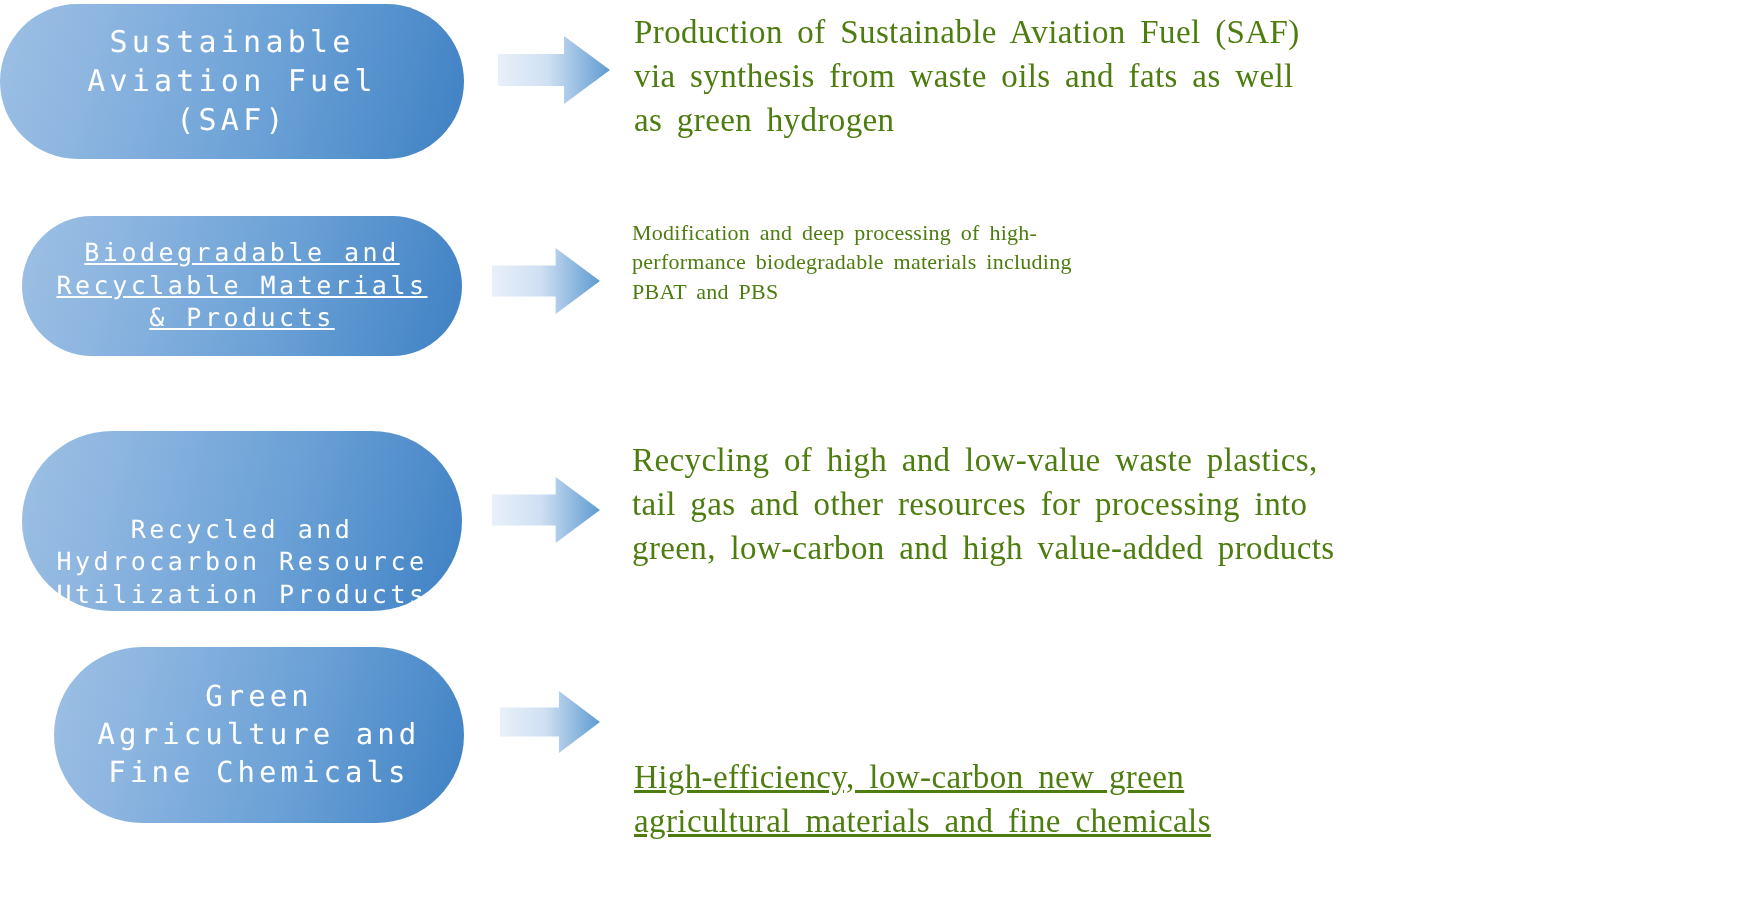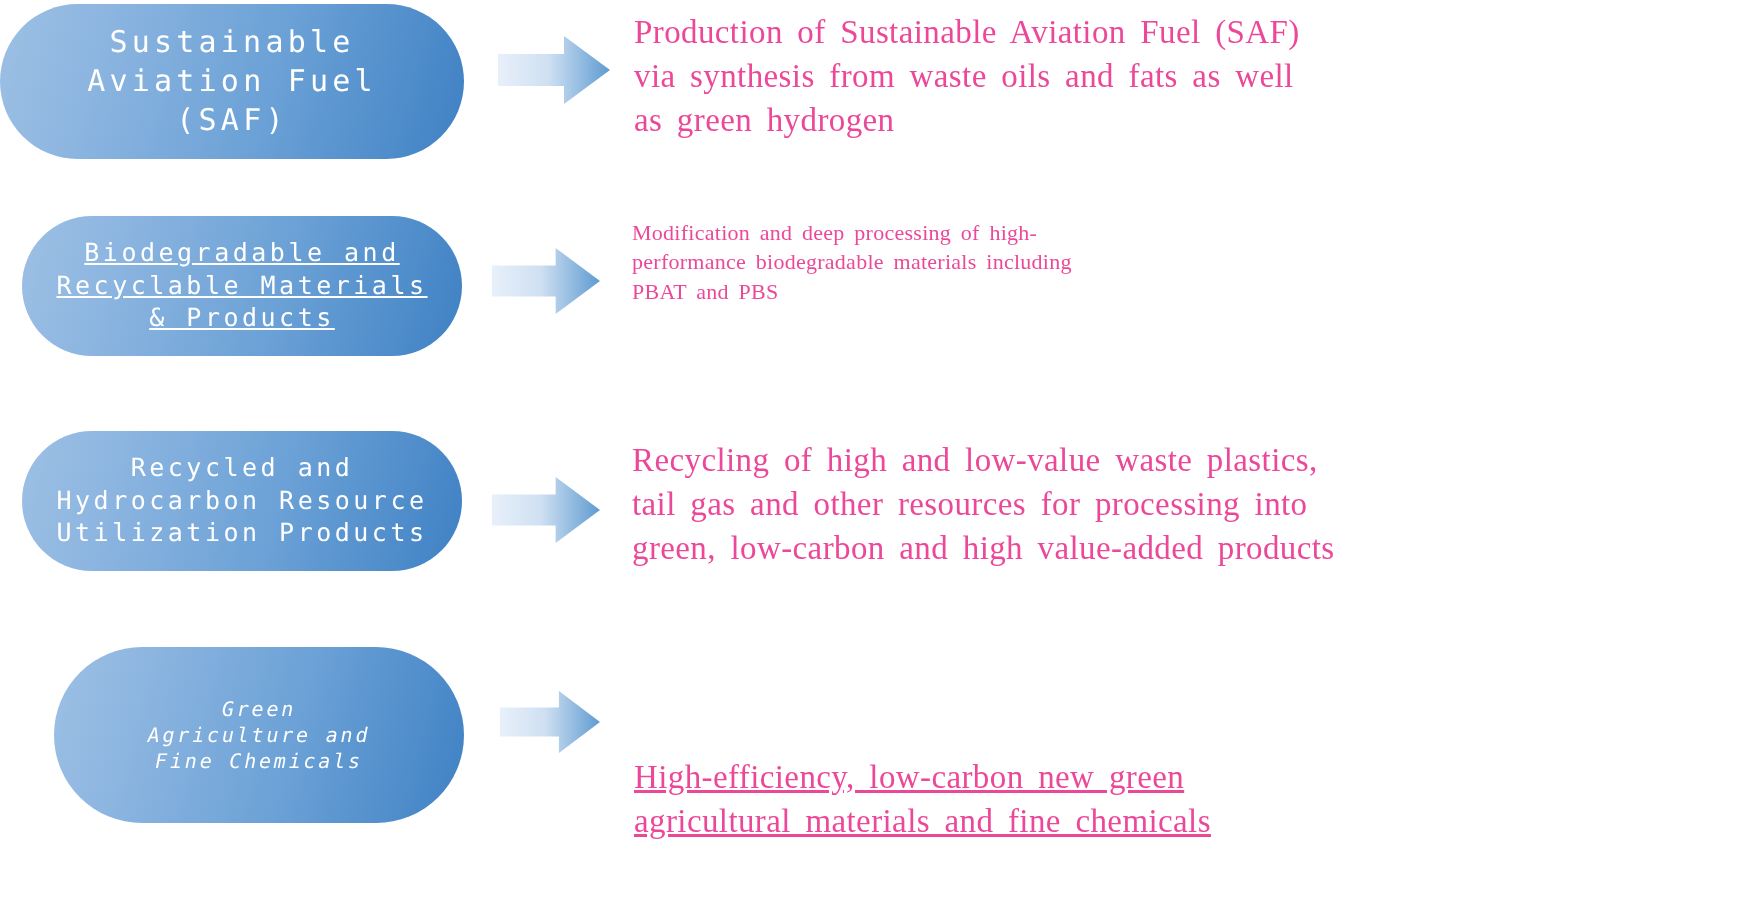--- a/index.html
+++ b/index.html
@@ -52,38 +52,38 @@
   }
 
   
   .arrow {
     position: absolute;
   }
 
   
   .desc {
     position: absolute;
-    color: #ec4899;
+    color: #4d7c0f;
     font-family: "Liberation Serif", "DejaVu Serif", serif;
     line-height: 1.34;
     letter-spacing: 0.012em;
     white-space: pre-line;
     word-spacing: 0.18em;
   }
 
   
   #row-1 { top: 0px;   height: 200px; }
   #row-2 { top: 200px; height: 215px; }
   #row-3 { top: 415px; height: 230px; }
   #row-4 { top: 645px; height: 254px; }
 
   #pill-1 { left: 0px;  top: 4px;   width: 464px; height: 155px; font-size: 30px; }
   #pill-2 { left: 22px; top: 16px;  width: 440px; height: 140px; font-size: 25px; text-decoration: underline; }
-  #pill-3 { left: 22px; top: 16px;  width: 440px; height: 140px; font-size: 25px; }
-  #pill-4 { left: 54px; top: 2px;   width: 410px; height: 176px; font-size: 20px; font-style: italic; }
+  #pill-3 { left: 22px; top: 16px;  width: 440px; height: 180px; font-size: 25px; align-items: flex-end; }
+  #pill-4 { left: 54px; top: 2px;   width: 410px; height: 176px; font-size: 29px; }
 
   #arrow-1 { left: 498px; top: 36px; width: 112px; height: 68px; }
   #arrow-2 { left: 492px; top: 48px; width: 108px; height: 66px; }
   #arrow-3 { left: 492px; top: 62px; width: 108px; height: 66px; }
   #arrow-4 { left: 500px; top: 46px; width: 100px; height: 62px; }
 
   #desc-1 { left: 634px; top: 10px;  width: 1110px; font-size: 33px; }
   #desc-2 { left: 632px; top: 18px;  width: 1110px; font-size: 22px; }
   #desc-3 { left: 632px; top: 23px;  width: 1120px; font-size: 33px; }
   #desc-4 { left: 634px; top: 110px; width: 1110px; font-size: 33px; text-decoration: underline; }

